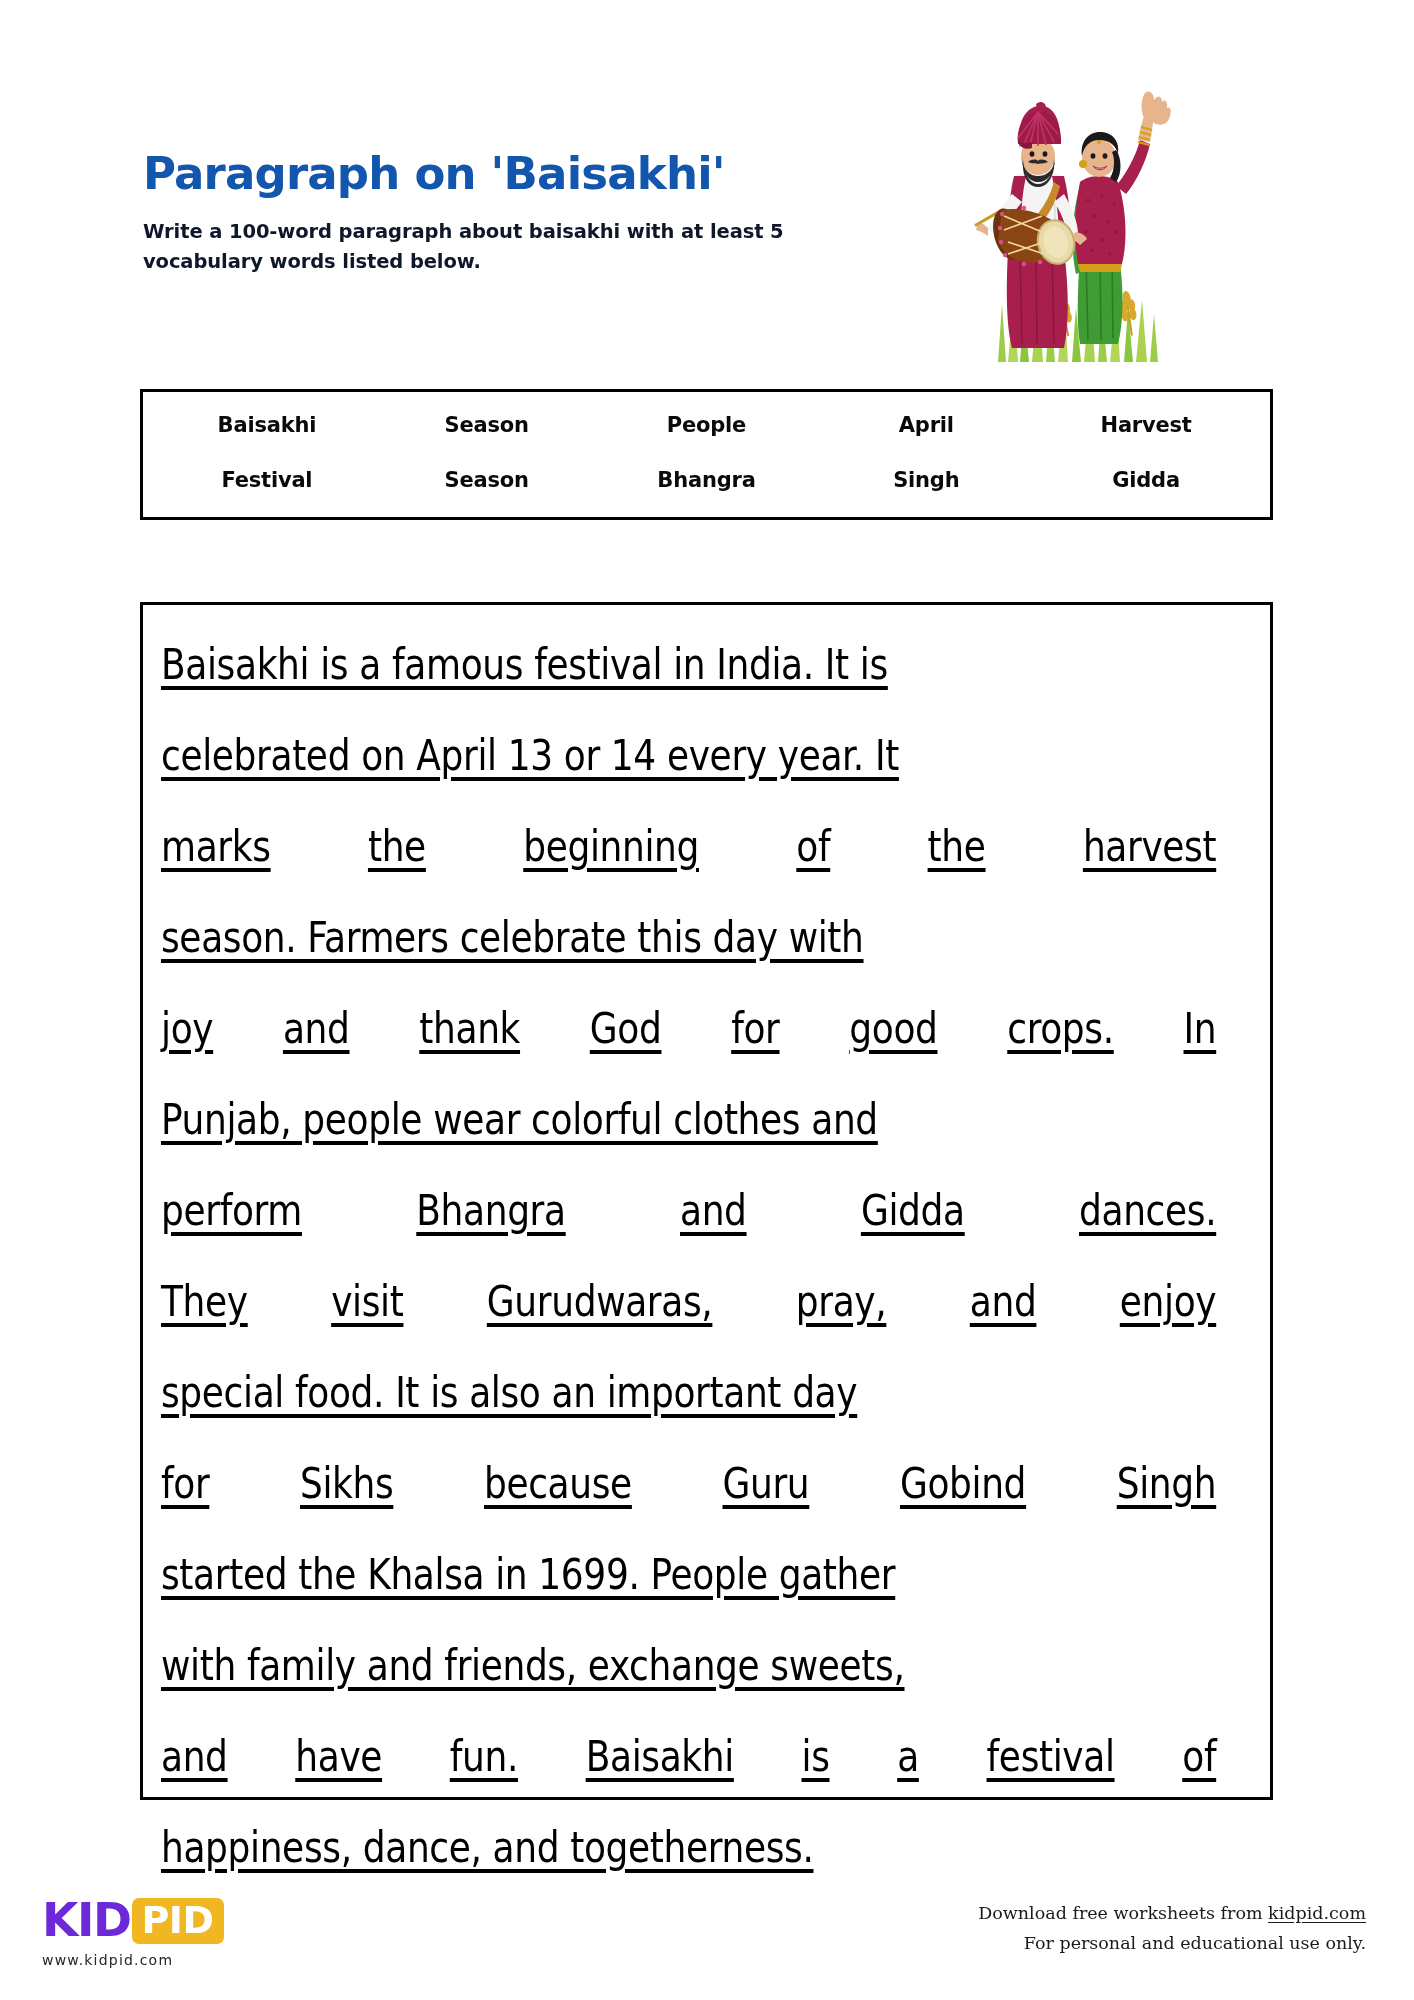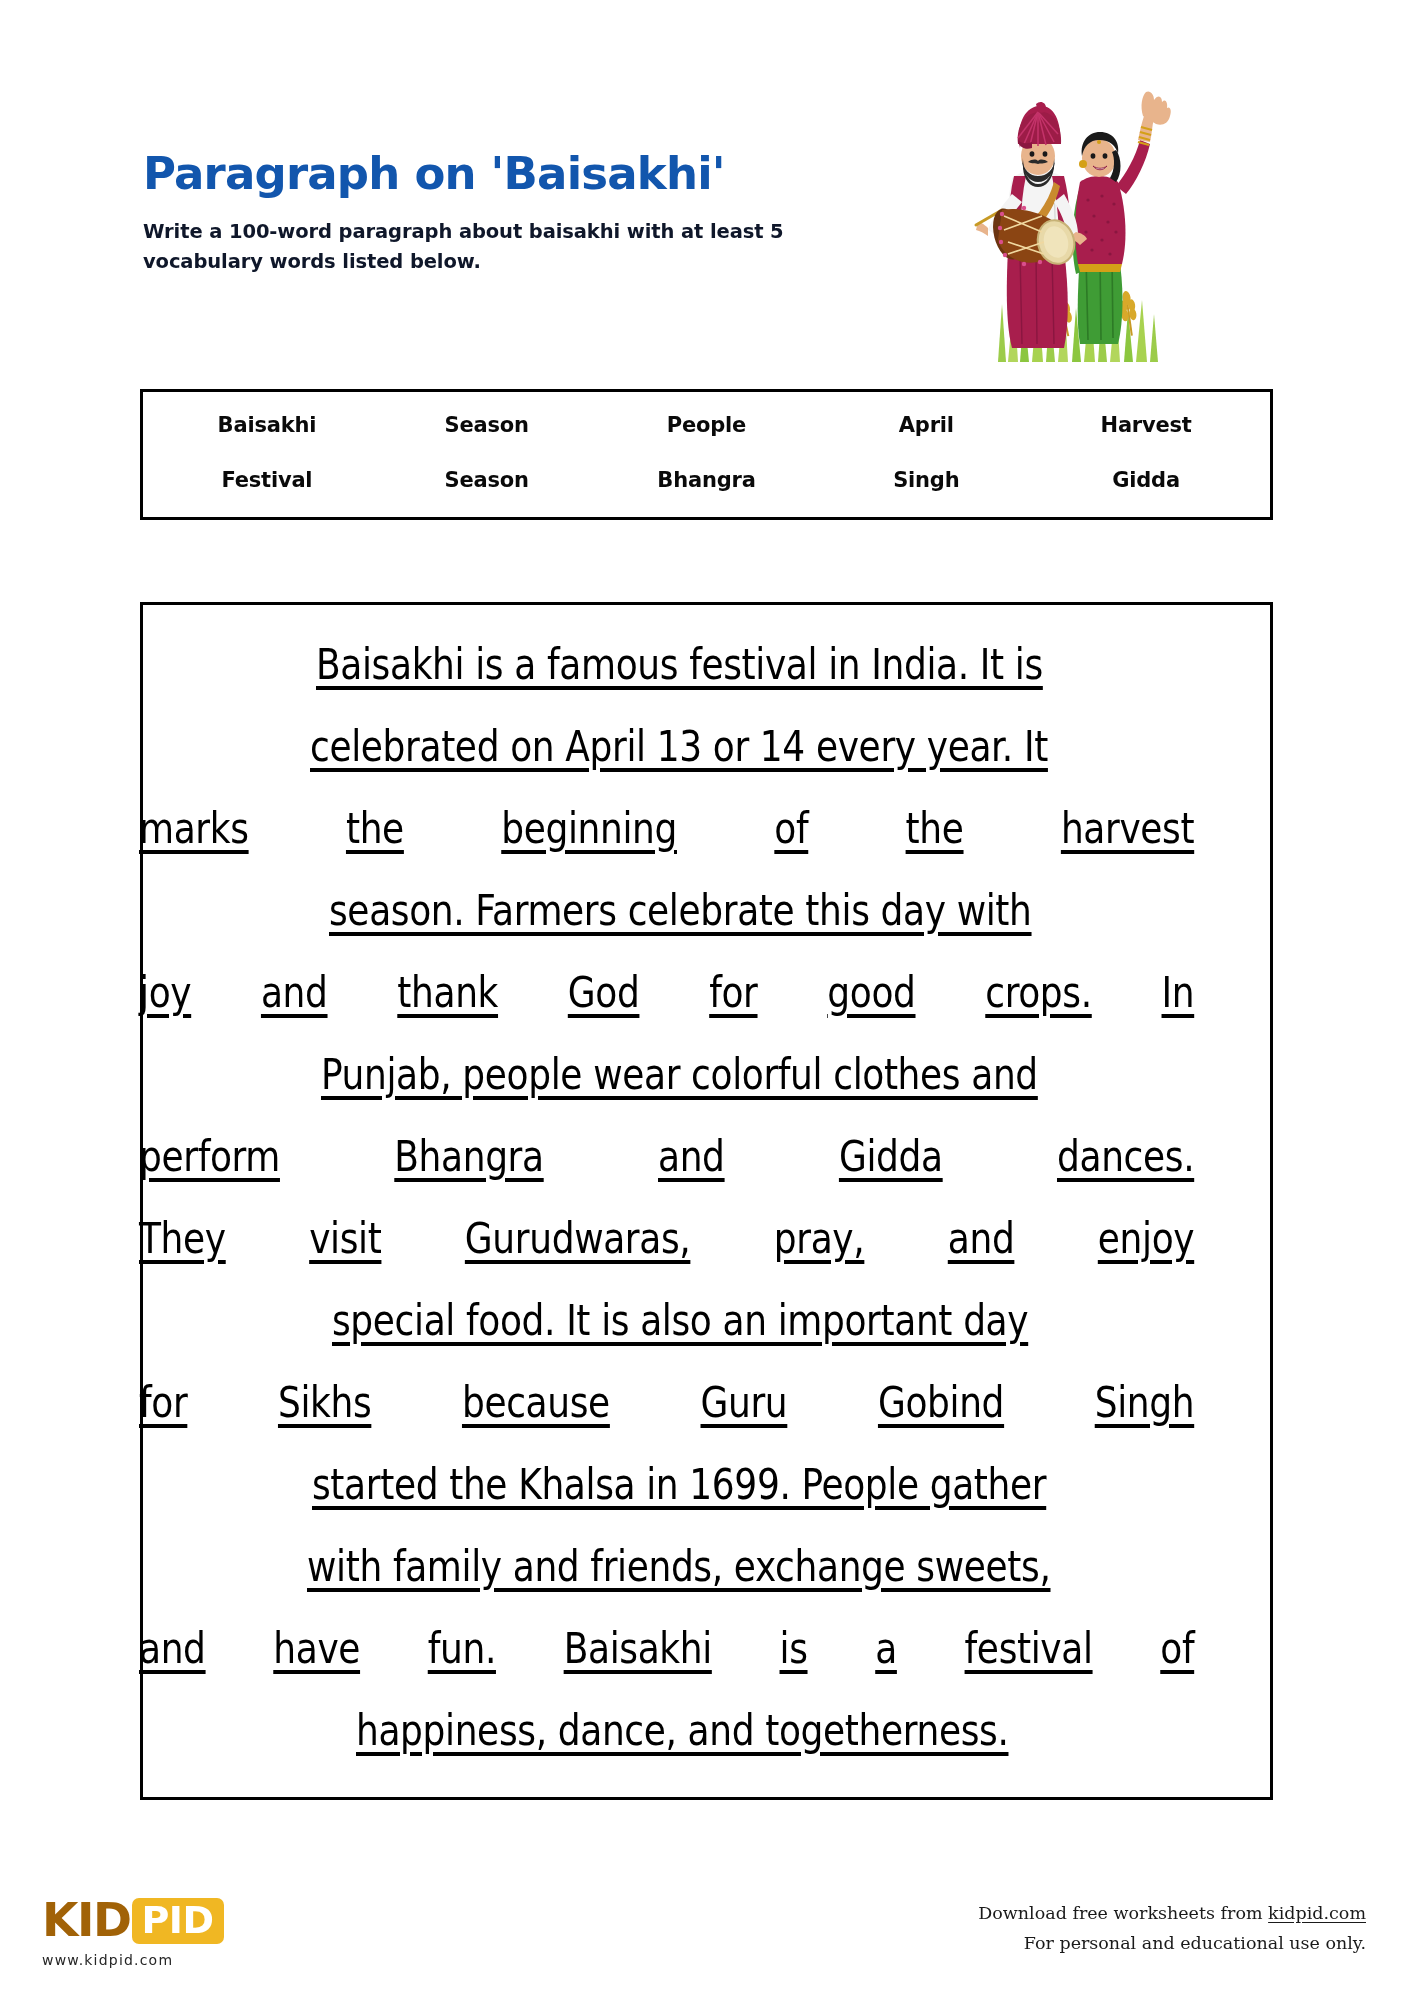--- a/index.html
+++ b/index.html
@@ -90,22 +90,21 @@
     top: 602px;
     width: 1133px;
     height: 1198px;
     border: 3px solid #000000;
     background: #ffffff;
     padding: 18px 18px 10px 18px;
   }
   .answer-lines {
     display: flex;
     flex-direction: column;
-    gap: 0px;
-    align-items: center;
+    gap: 9px;
   }
   .answer-line {
     font-family: "DejaVu Sans Condensed", "DejaVu Sans", sans-serif;
     font-size: 43px;
     font-weight: 400;
     color: #000000;
     line-height: 82px;
     height: 82px;
     letter-spacing: -0.4px;
     text-decoration: underline;
@@ -139,21 +138,21 @@
   }
   .logo-row {
     display: flex;
     align-items: center;
     height: 54px;
   }
   .logo-kid {
     font-family: "DejaVu Sans", sans-serif;
     font-size: 47px;
     font-weight: 700;
-    color: #a16207;
+    color: #6d28d9;
     letter-spacing: -1.5px;
     line-height: 1;
   }
   .logo-pid {
     font-family: "DejaVu Sans", sans-serif;
     font-size: 38px;
     font-weight: 700;
     color: #ffffff;
     background: #f0b723;
     border-radius: 7px;

